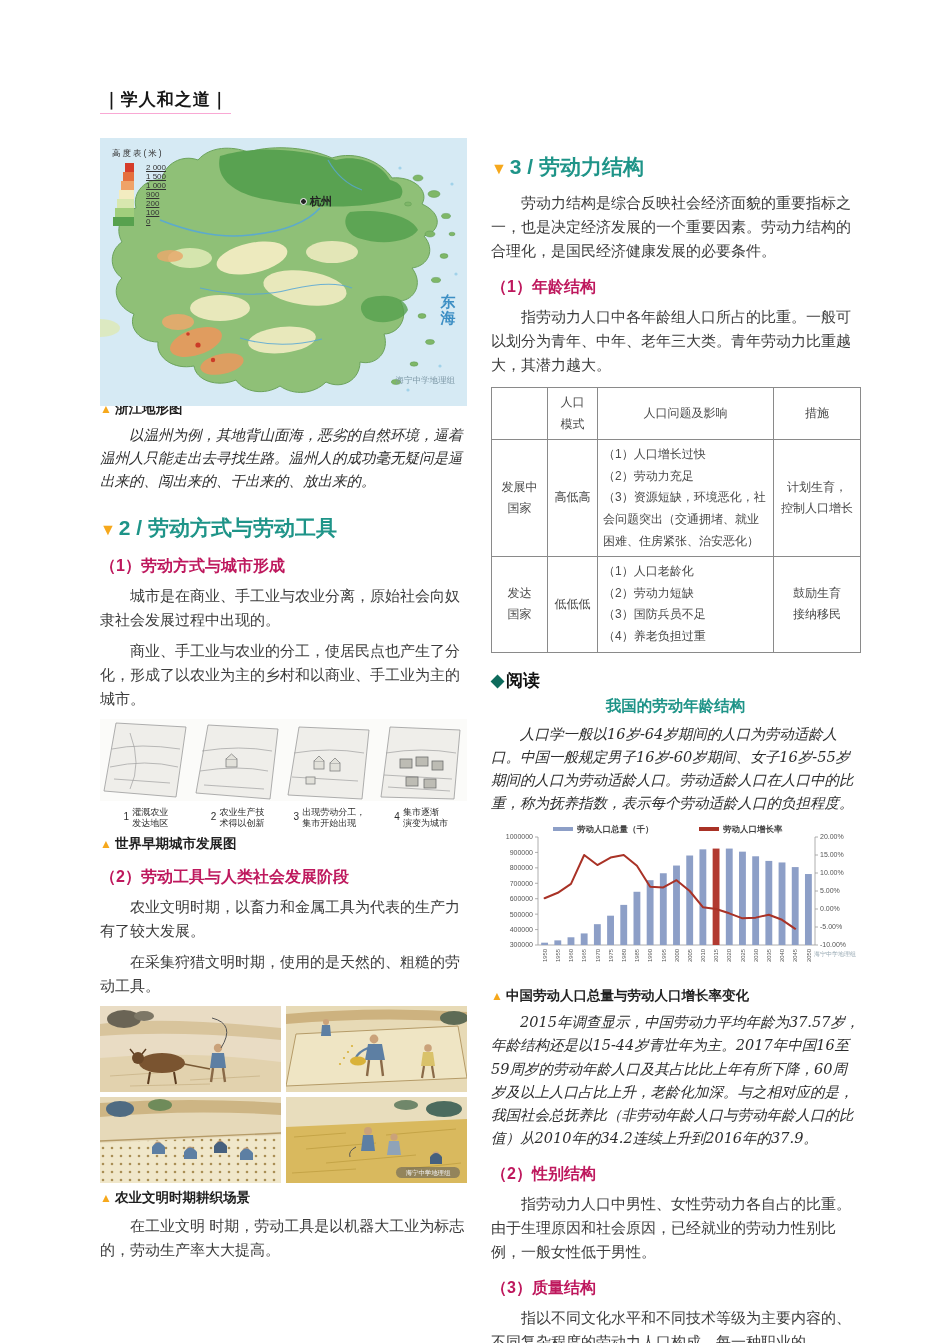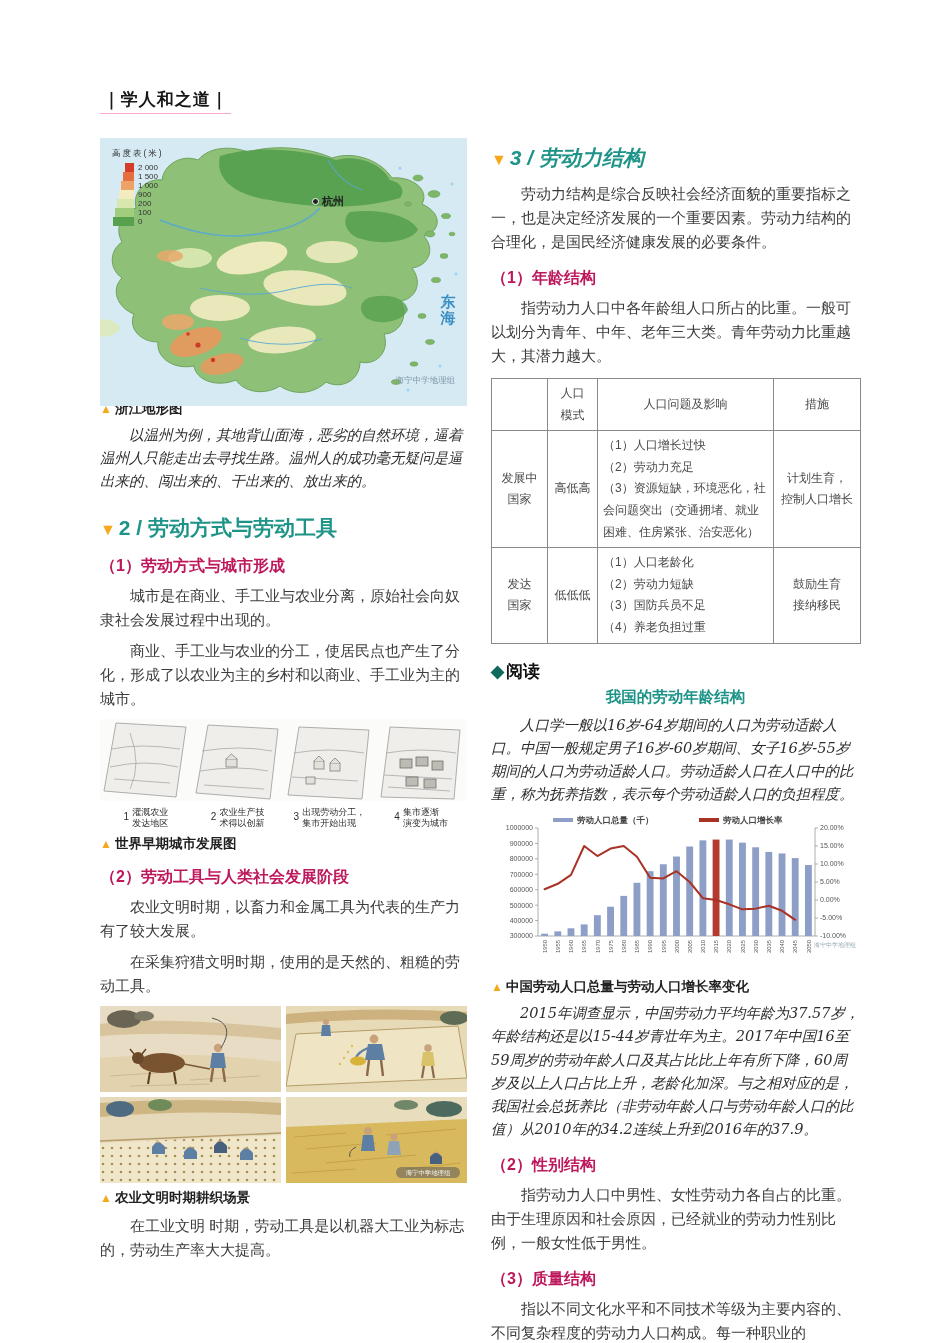--- a/index.html
+++ b/index.html
@@ -10,39 +10,39 @@
   .page{box-sizing:border-box;padding:88px 90px 0 100px;}
   .header-tag{
     display:inline-block;font-size:17px;font-weight:bold;color:#161616;
     border-bottom:1px solid #f9a8d4;padding:0 3px 2px 3px;letter-spacing:1px;
   }
   .columns{display:flex;gap:24px;margin-top:22px;}
   .col-left{width:367px;flex:none;}
   .col-right{width:369px;flex:none;}
 
   h2.section{color:#1e9488;font-size:21px;font-weight:bold;margin:20px 0 10px;}
-  .col-right h2.section{margin-top:8px;font-style:italic;}
+  .col-right h2.section{margin-top:17px;}
   h2.section .tri{color:#f6a81c;font-size:16px;margin-right:3px;}
   h3.sub{color:#be185d;font-size:16px;font-weight:bold;margin:14px 0 7px;}
   p.body{font-size:15px;line-height:1.6;margin:7px 0;text-indent:2em;color:#3c3c3c;}
   p.kai{font-family:"DejaVu Serif",serif;font-style:italic;font-size:14.5px;
         line-height:1.6;margin:6px 0;text-indent:2em;color:#2d2d2d;}
   .caption{text-align:left;font-size:13.5px;font-weight:bold;color:#1f1f1f;margin:6px 0 4px;}
   .caption .tri{color:#f6a81c;margin-right:3px;font-size:12px;}
 
   
   .map-fig{position:relative;width:367px;height:256px;margin-top:2px;}
   .map-fig svg{position:absolute;left:0;top:0;}
   .map-legend{position:absolute;left:12px;top:10px;}
   .map-legend .lg-title{font-size:8.5px;color:#333;letter-spacing:2px;margin-bottom:3px;}
   .map-legend .lg-row{display:flex;align-items:center;height:9px;}
   .map-legend .swcol{width:22px;display:flex;justify-content:flex-end;}
   .map-legend .sw{height:9px;display:block;}
-  .map-legend .lg-label{font-size:8px;color:#333;margin-left:4px;line-height:1;}
-  .map-city{position:absolute;left:212px;top:56px;font-size:11px;font-weight:bold;color:#222;display:flex;align-items:center;gap:3px;}
+  .map-legend .lg-label{font-size:8px;color:#333;margin-left:12px;line-height:1;text-decoration:underline;}
+  .map-city{position:absolute;left:200px;top:56px;font-size:11px;font-weight:bold;color:#222;display:flex;align-items:center;gap:3px;}
   .map-city .dot{width:5px;height:5px;border-radius:50%;background:#222;border:1px solid #fff;}
   .map-sea{position:absolute;right:10px;top:142px;writing-mode:vertical-rl;color:#3d8fc4;
            font-family:"DejaVu Serif",serif;font-size:15px;letter-spacing:18px;font-weight:bold;}
   .map-watermark{position:absolute;right:12px;bottom:7px;font-size:8.5px;color:#7d98a6;}
 
   
   .panel-labels{display:flex;margin-top:2px;}
   .panel-labels .pl{flex:1;display:flex;justify-content:center;gap:3px;align-items:flex-start;}
   .panel-labels .n{font-size:10px;color:#2c2c2c;margin-top:4px;}
   .panel-labels .t{font-size:9px;color:#2c2c2c;white-space:pre-line;line-height:1.25;}

